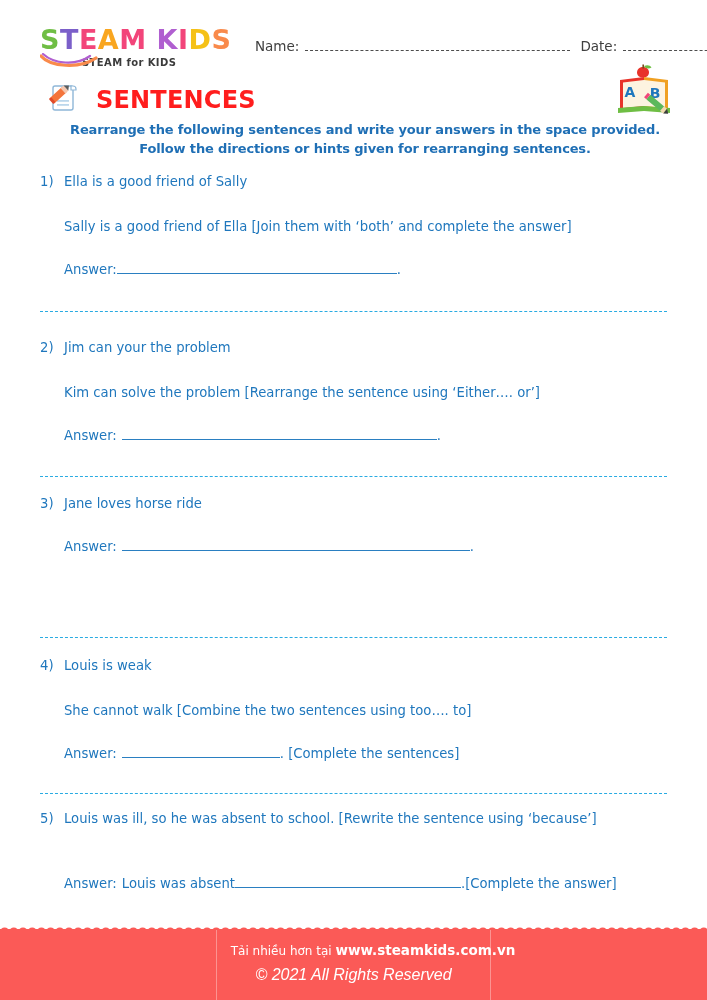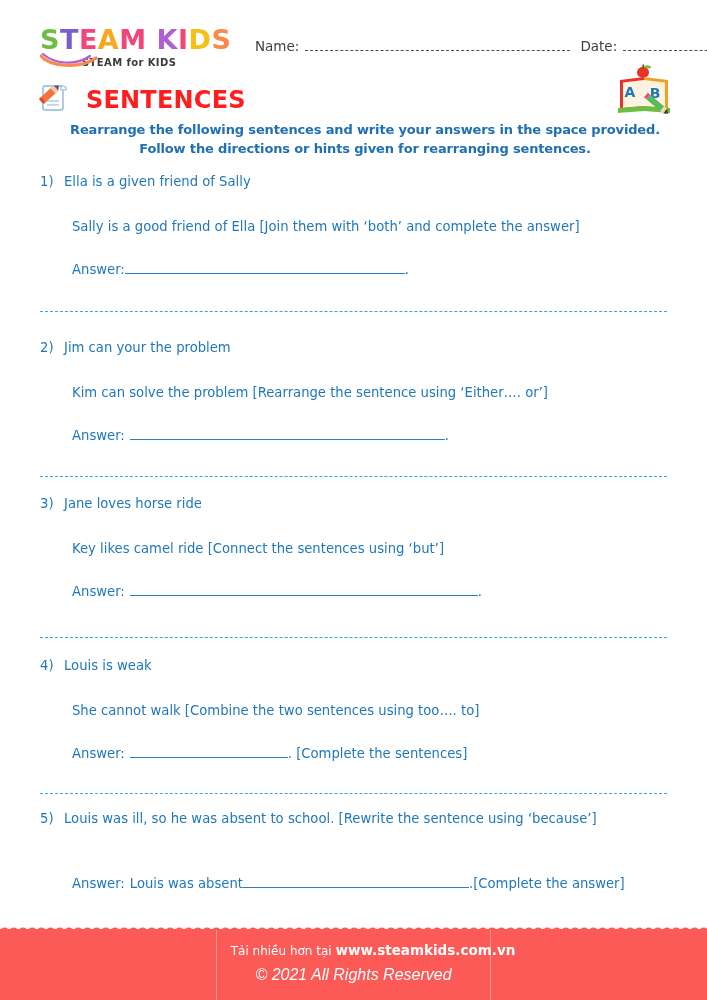--- a/index.html
+++ b/index.html
@@ -82,21 +82,21 @@
     border-bottom: 1.3px dashed #4d4d4d;
     margin-left: 6px;
     margin-right: 10px;
   }
   .dotline.name  { width: 265px; }
   .dotline.date  { width: 100px; margin-right: 0; }
 
   
   .title-row {
     position: absolute;
-    left: 34px;
+    left: 44px;
     top: 78px;
     display: flex;
     align-items: center;
     gap: 12px;
   }
   .title-text {
     font-family: "DejaVu Sans", sans-serif;
     font-weight: 700;
     font-size: 24px;
     color: #ff1d1d;
@@ -136,21 +136,21 @@
   }
   .q-line1 {
     display: flex;
     align-items: baseline;
     white-space: nowrap;
   }
   .q-num {
     width: 24px;
     flex: 0 0 24px;
   }
-  .q-body { margin-left: 32px; }
+  .q-body { margin-left: 24px; }
   .q-second { margin-top: 30px; white-space: nowrap; }
   .q-answer {
     margin-top: 28px;
     display: flex;
     align-items: baseline;
     white-space: nowrap;
   }
   .ansline {
     display: inline-block;
     border-bottom: 1.4px solid #2a7fc1;
@@ -289,21 +289,21 @@
 
   <div class="instructions">
     <div>Rearrange the following sentences and write your answers in the space provided.</div>
     <div>Follow the directions or hints given for rearranging sentences.</div>
   </div>
 
   <div id="questions-host">
       <div class="q" style="top: 174px;">
         <div class="q-line1">
           <span class="q-num">1)</span>
-          <span>Ella is a given friend of Sally</span>
+          <span>Ella is a good friend of Sally</span>
         </div>
         <div class="q-second q-body">Sally is a good friend of Ella [Join them with ‘both’ and complete the answer]</div>
         <div class="q-answer q-body">
           <span>Answer:</span>
           <span class="ansline" style="width: 280px;"></span>
           <span>.</span>
         </div>
       </div>
       <div class="q" style="top: 340px;">
         <div class="q-line1">
@@ -316,21 +316,20 @@
           <span class="gap"></span>
           <span class="ansline" style="width: 315px;"></span>
           <span>.</span>
         </div>
       </div>
       <div class="q" style="top: 496px;">
         <div class="q-line1">
           <span class="q-num">3)</span>
           <span>Jane loves horse ride</span>
         </div>
-        <div class="q-second q-body">Key likes camel ride [Connect the sentences using ‘but’]</div>
         <div class="q-answer q-body">
           <span>Answer:</span>
           <span class="gap"></span>
           <span class="ansline" style="width: 348px;"></span>
           <span>.</span>
         </div>
       </div>
       <div class="q" style="top: 658px;">
         <div class="q-line1">
           <span class="q-num">4)</span>

